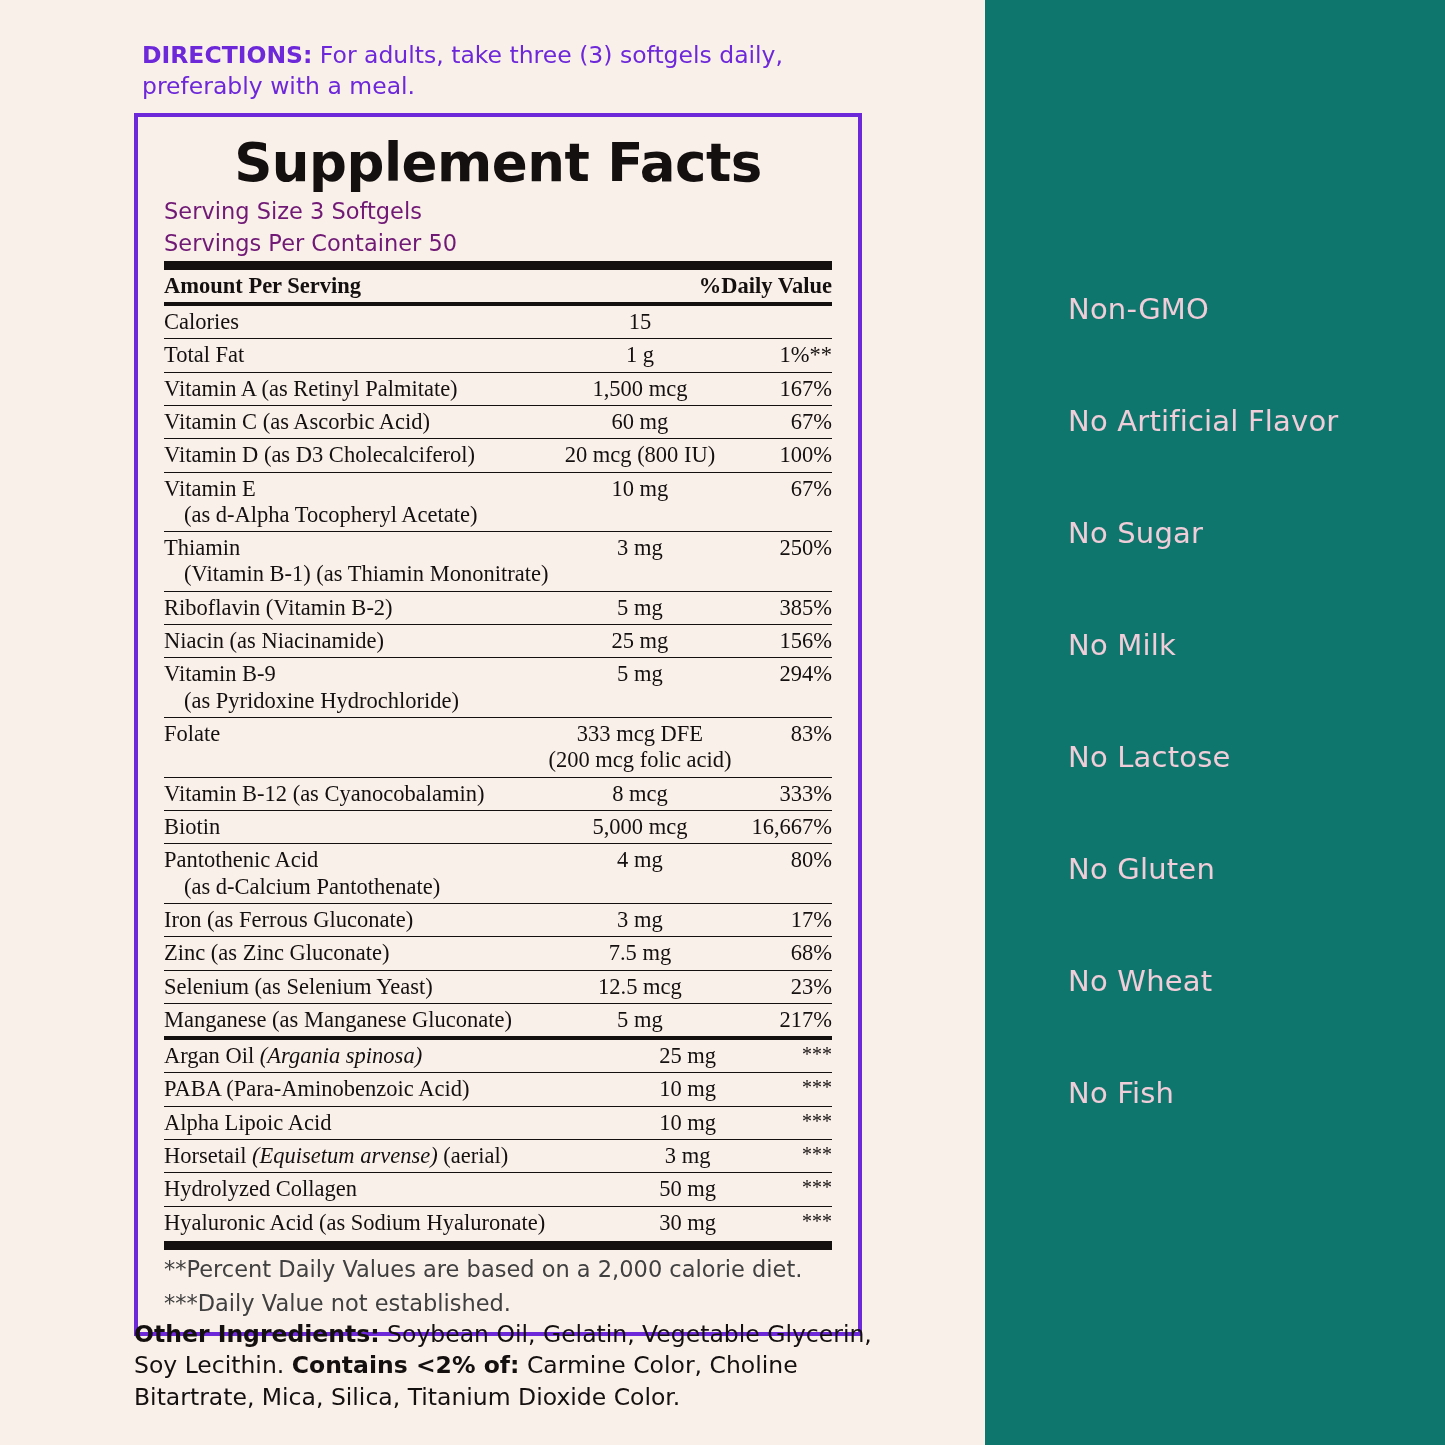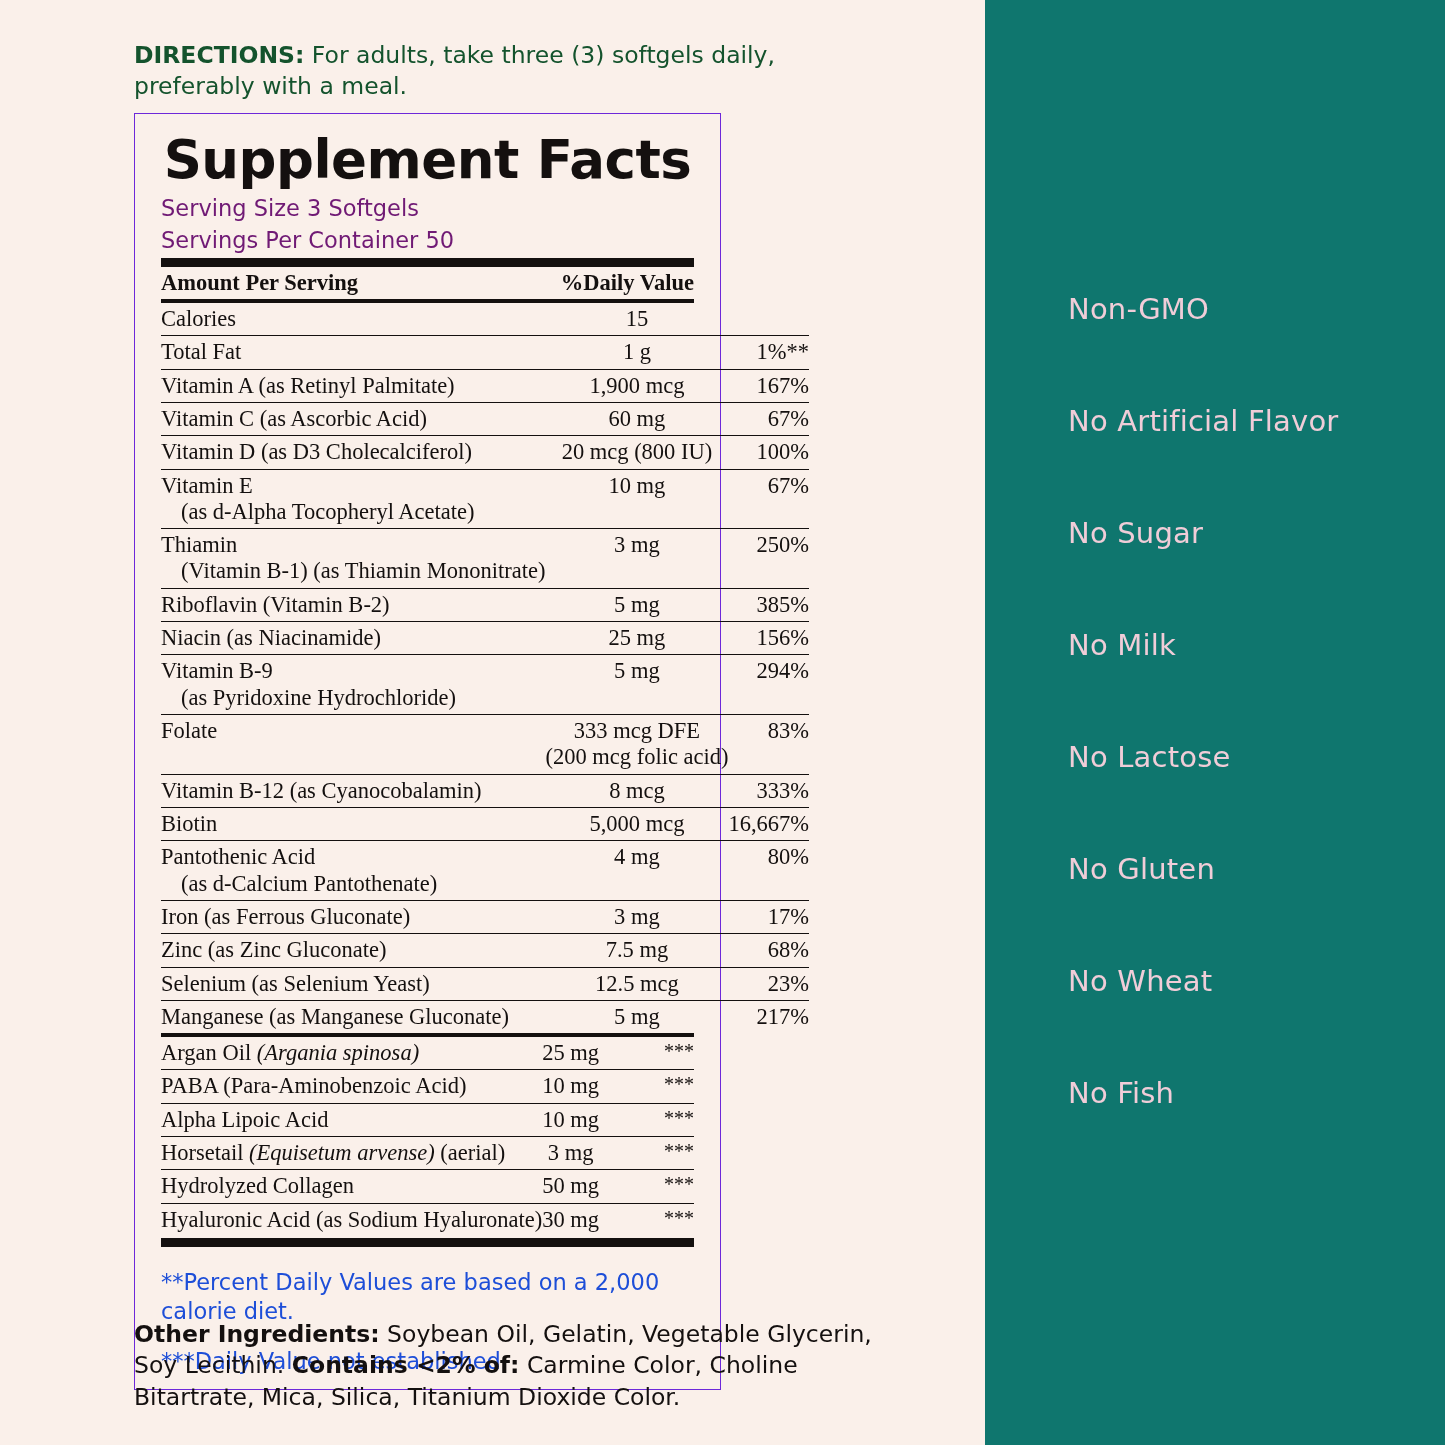--- a/index.html
+++ b/index.html
@@ -49,37 +49,37 @@
   
   .left {
     position: absolute;
     left: 0;
     top: 0;
     width: 985px;
     height: 1445px;
   }
   .directions {
     position: absolute;
-    left: 134px;
+    left: 142px;
     top: 40px;
     width: 740px;
     font-size: 23.5px;
     line-height: 1.33;
-    color: #14532d;
+    color: #6d28d9;
   }
   .directions .lead {
     font-weight: bold;
   }
   
   .facts {
     position: absolute;
     left: 134px;
     top: 113px;
-    width: 587px;
-    border: 1px solid #6d28d9;
+    width: 728px;
+    border: 4px solid #6d28d9;
     box-sizing: border-box;
     background: #faf0ea;
     padding: 10px 26px 14px 26px;
   }
   .facts-title {
     font-size: 53px;
     font-weight: bold;
     text-align: center;
     letter-spacing: -0.5px;
     color: #14100f;
@@ -146,22 +146,22 @@
     padding-left: 20px;
   }
   .ital { font-style: italic; }
   .stars {
     font-size: 20px;
     vertical-align: top;
   }
   .footnotes {
     font-size: 22.5px;
     line-height: 1.28;
-    color: #1d4ed8;
-    padding-top: 21px;
+    color: #404040;
+    padding-top: 5px;
   }
   .other {
     position: absolute;
     left: 134px;
     top: 1307px;
     width: 740px;
     font-size: 23.5px;
     line-height: 1.34;
     color: #14100f;
     margin-top: 12px;
@@ -207,21 +207,21 @@
             <td class="amt">15</td>
             <td class="dv"></td>
           </tr>
           <tr class="row">
             <td class="name">Total Fat</td>
             <td class="amt">1 g</td>
             <td class="dv">1%**</td>
           </tr>
           <tr class="row">
             <td class="name">Vitamin A (as Retinyl Palmitate)</td>
-            <td class="amt">1,900 mcg</td>
+            <td class="amt">1,500 mcg</td>
             <td class="dv">167%</td>
           </tr>
           <tr class="row">
             <td class="name">Vitamin C (as Ascorbic Acid)</td>
             <td class="amt">60 mg</td>
             <td class="dv">67%</td>
           </tr>
           <tr class="row">
             <td class="name">Vitamin D (as D3 Cholecalciferol)</td>
             <td class="amt">20 mcg (800 IU)</td>

